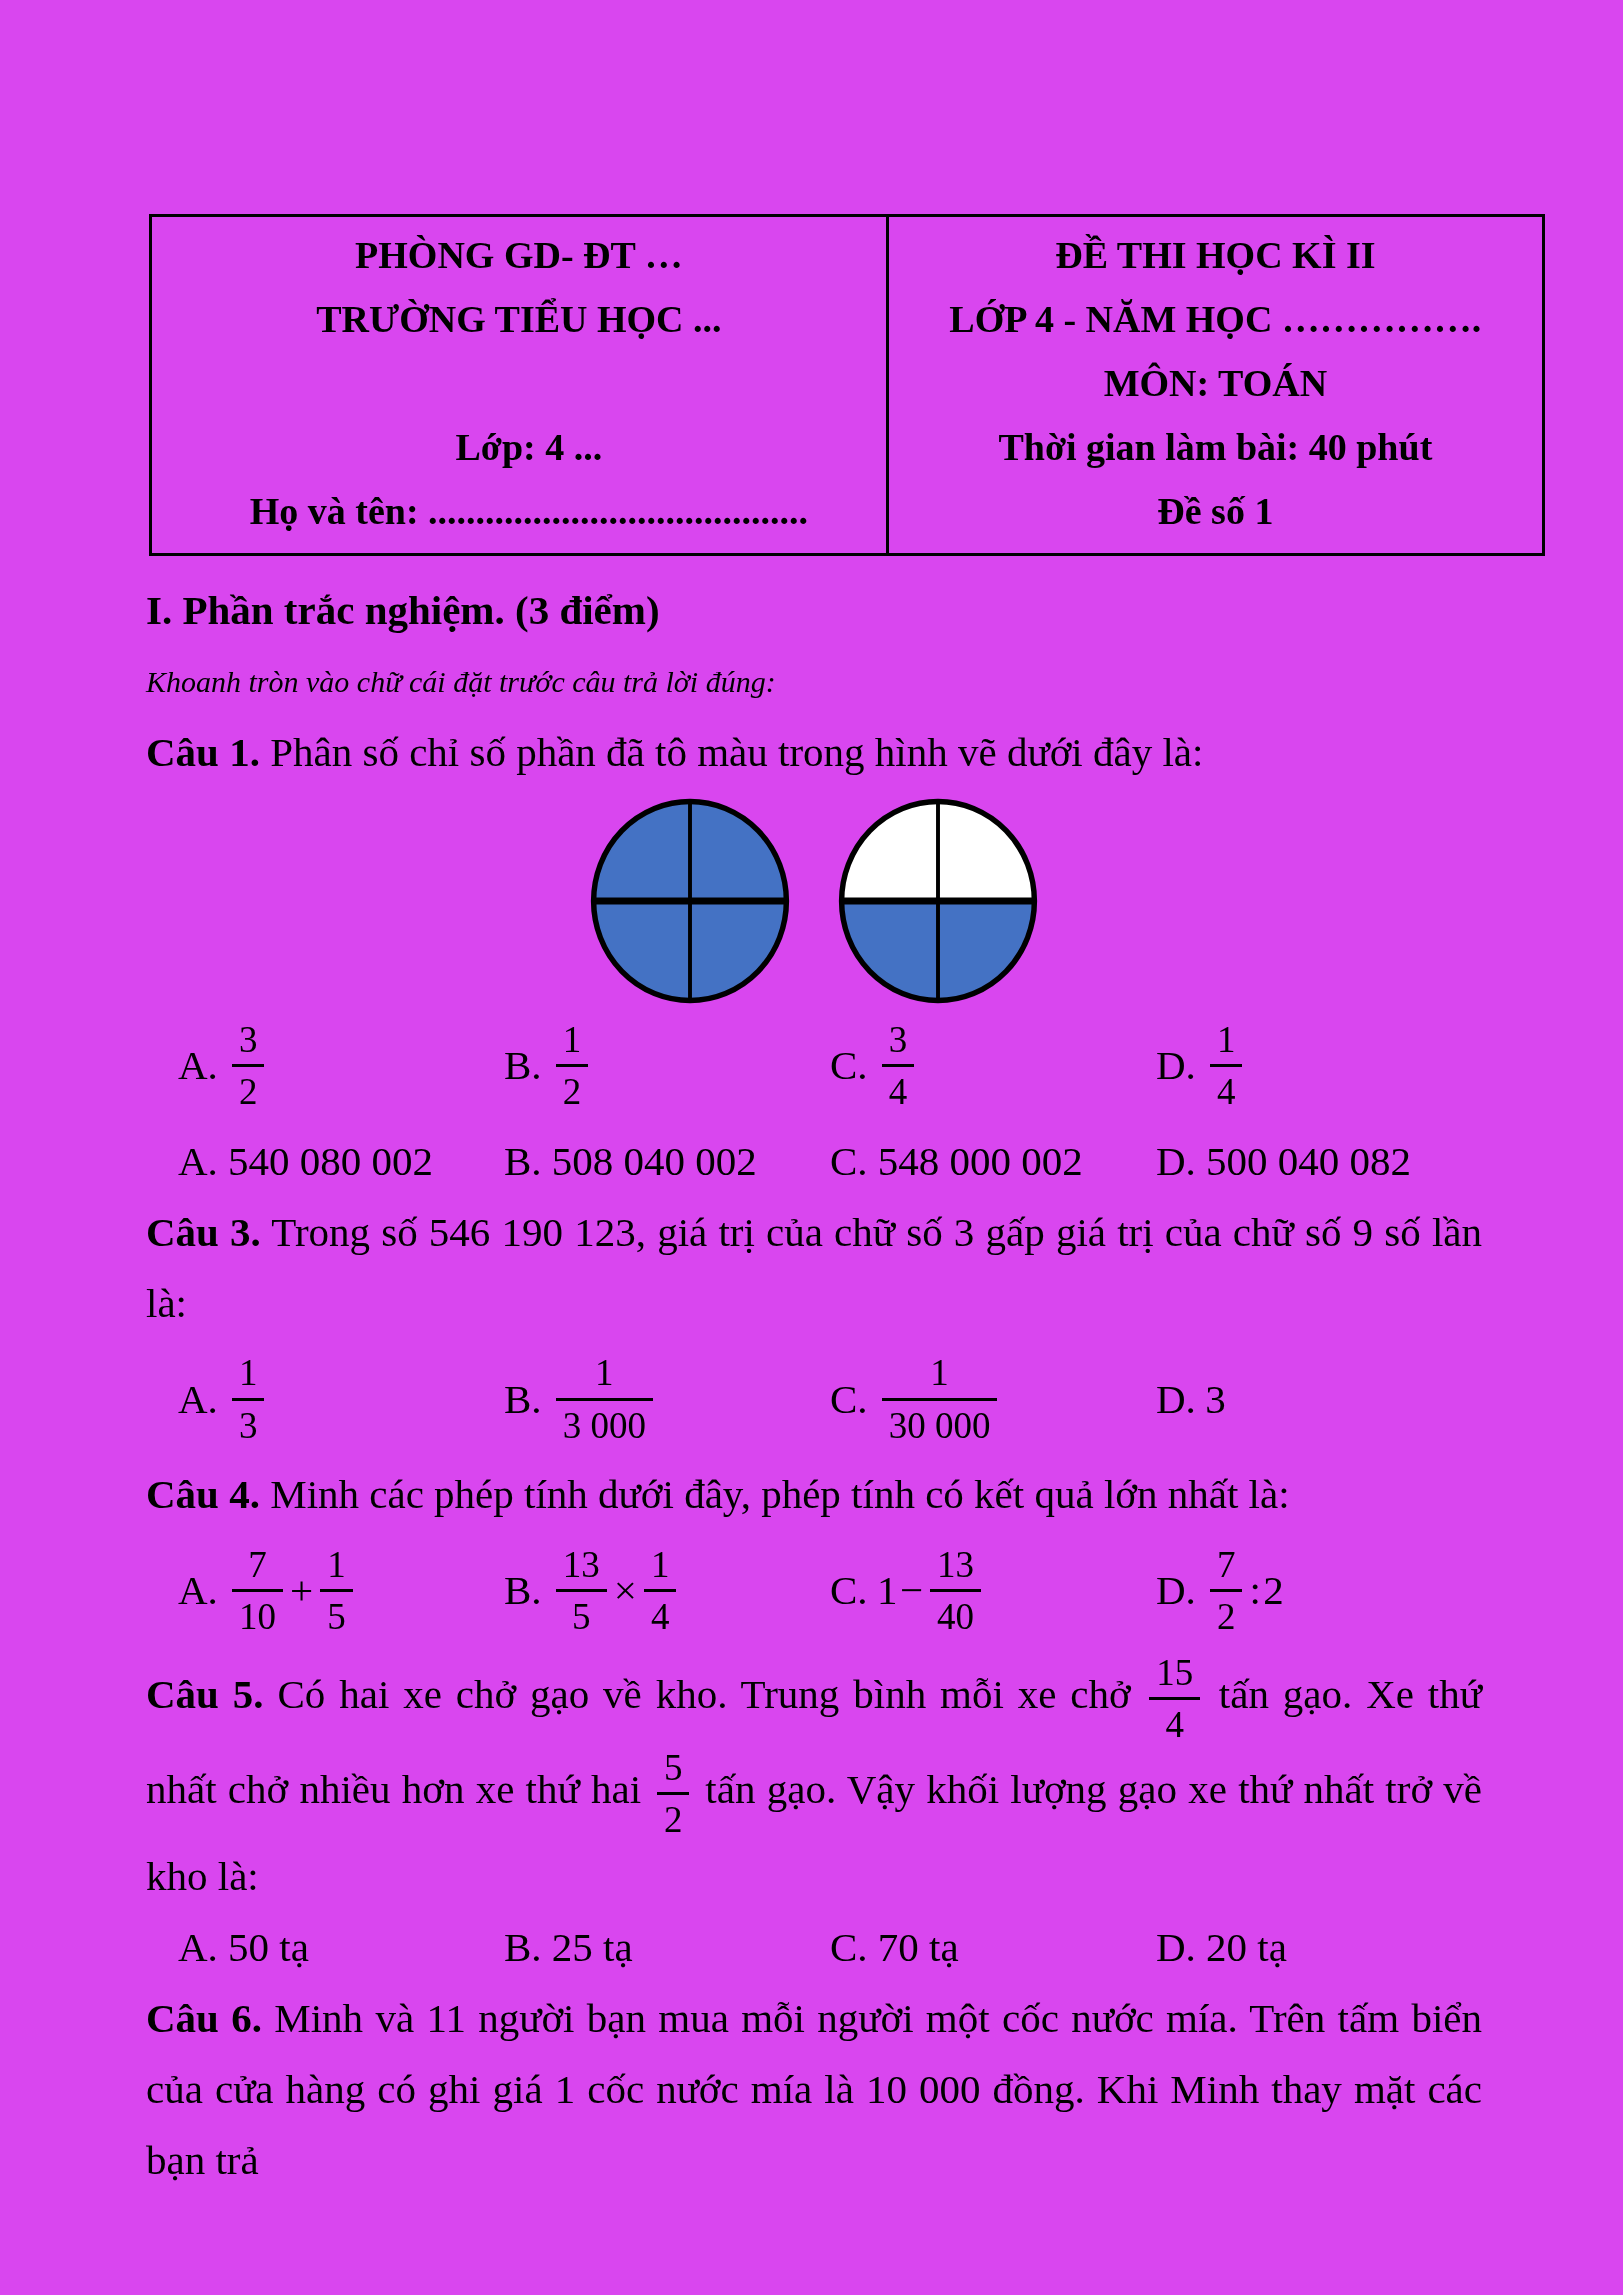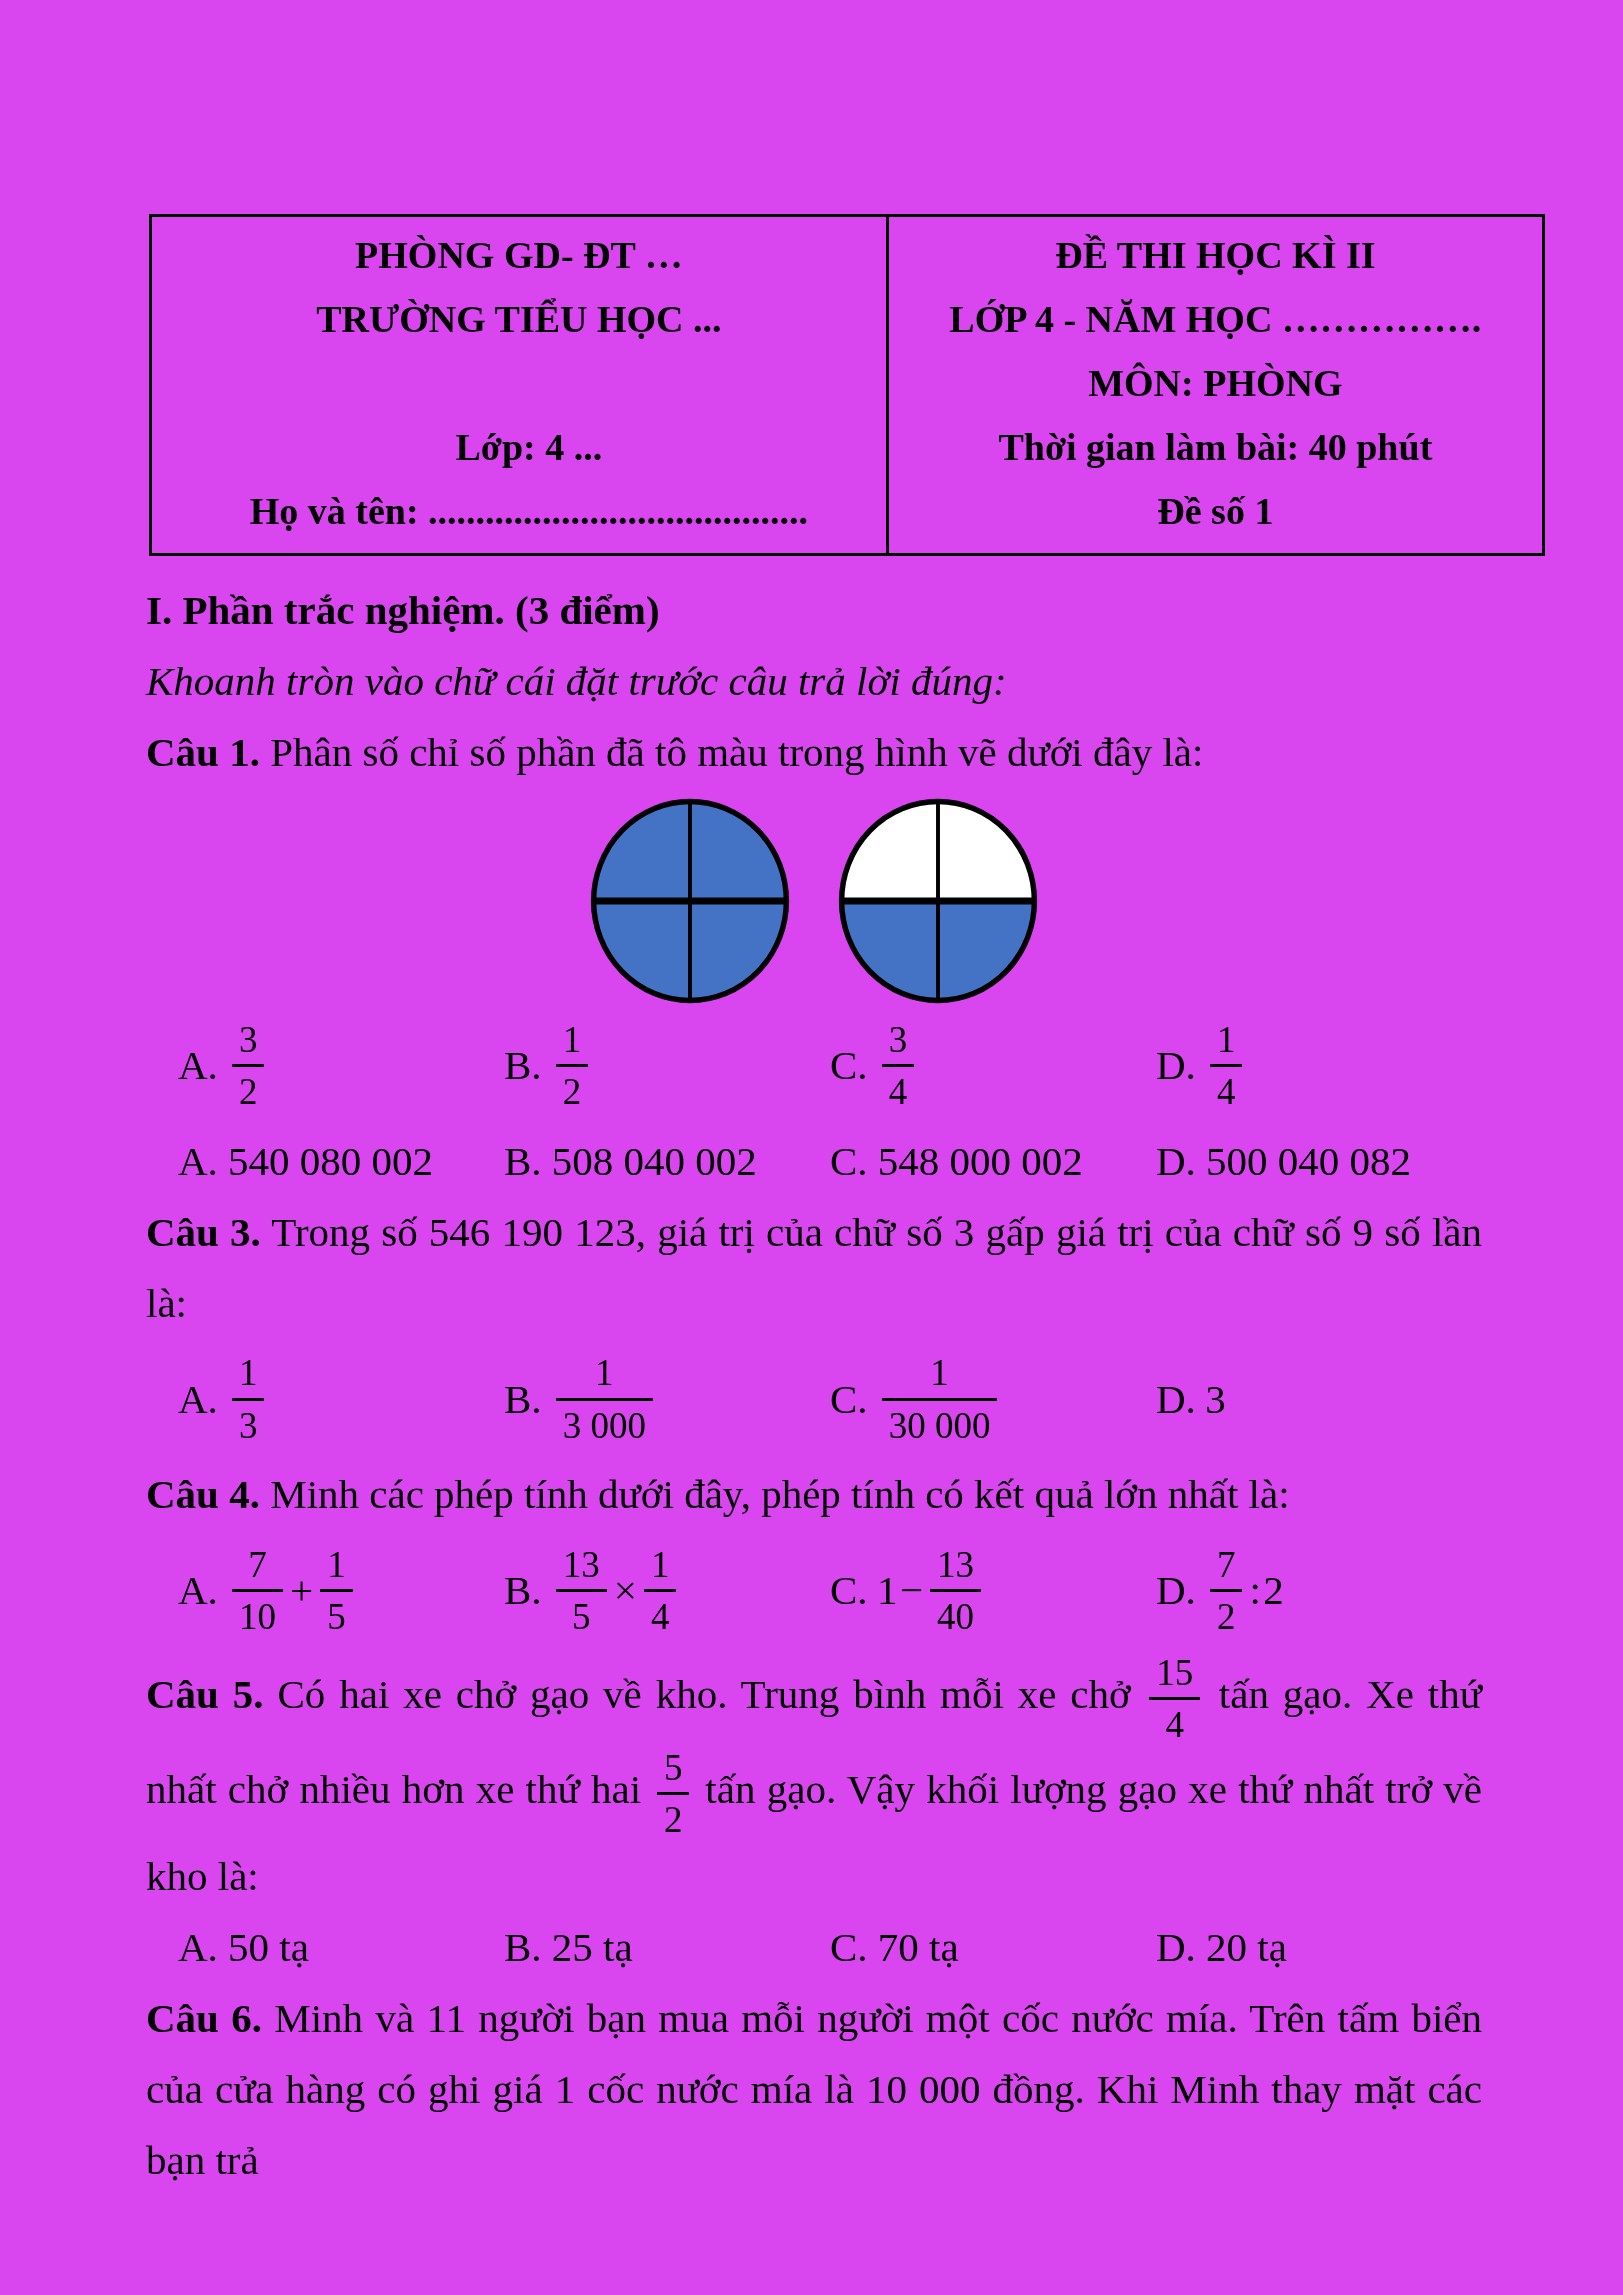--- a/index.html
+++ b/index.html
@@ -46,21 +46,21 @@
     padding: 0 141px 0 146px;
   }
   .section-title {
     margin: 19px 0 0 0;
     font-size: 41px;
     font-weight: bold;
     line-height: 71px;
   }
   .instruction {
     margin: 0;
-    font-size: 41px;
+    font-size: 30px;
     font-style: italic;
     line-height: 71px;
   }
   .question {
     margin: 0;
     font-size: 41px;
     line-height: 71px;
     text-align: justify;
   }
   .qlabel { font-weight: bold; }
@@ -118,21 +118,21 @@
       <td class="cell-left">
         <p class="hline">PHÒNG GD- ĐT …</p>
         <p class="hline">TRƯỜNG TIỂU HỌC ...</p>
         <p class="hline blank"></p>
         <p class="hline align-left">Lớp: 4 ...</p>
         <p class="hline align-left">Họ và tên: ........................................</p>
       </td>
       <td class="cell-right">
         <p class="hline">ĐỀ THI HỌC KÌ II</p>
         <p class="hline">LỚP 4 - NĂM HỌC …………….</p>
-        <p class="hline">MÔN: PHÒNG</p>
+        <p class="hline">MÔN: TOÁN</p>
         <p class="hline">Thời gian làm bài: 40 phút</p>
         <p class="hline">Đề số 1</p>
       </td>
     </tr>
   </tbody>
     </table>
 
   <div class="content">
 
     <p class="section-title">I. Phần trắc nghiệm. (3 điểm)</p>

